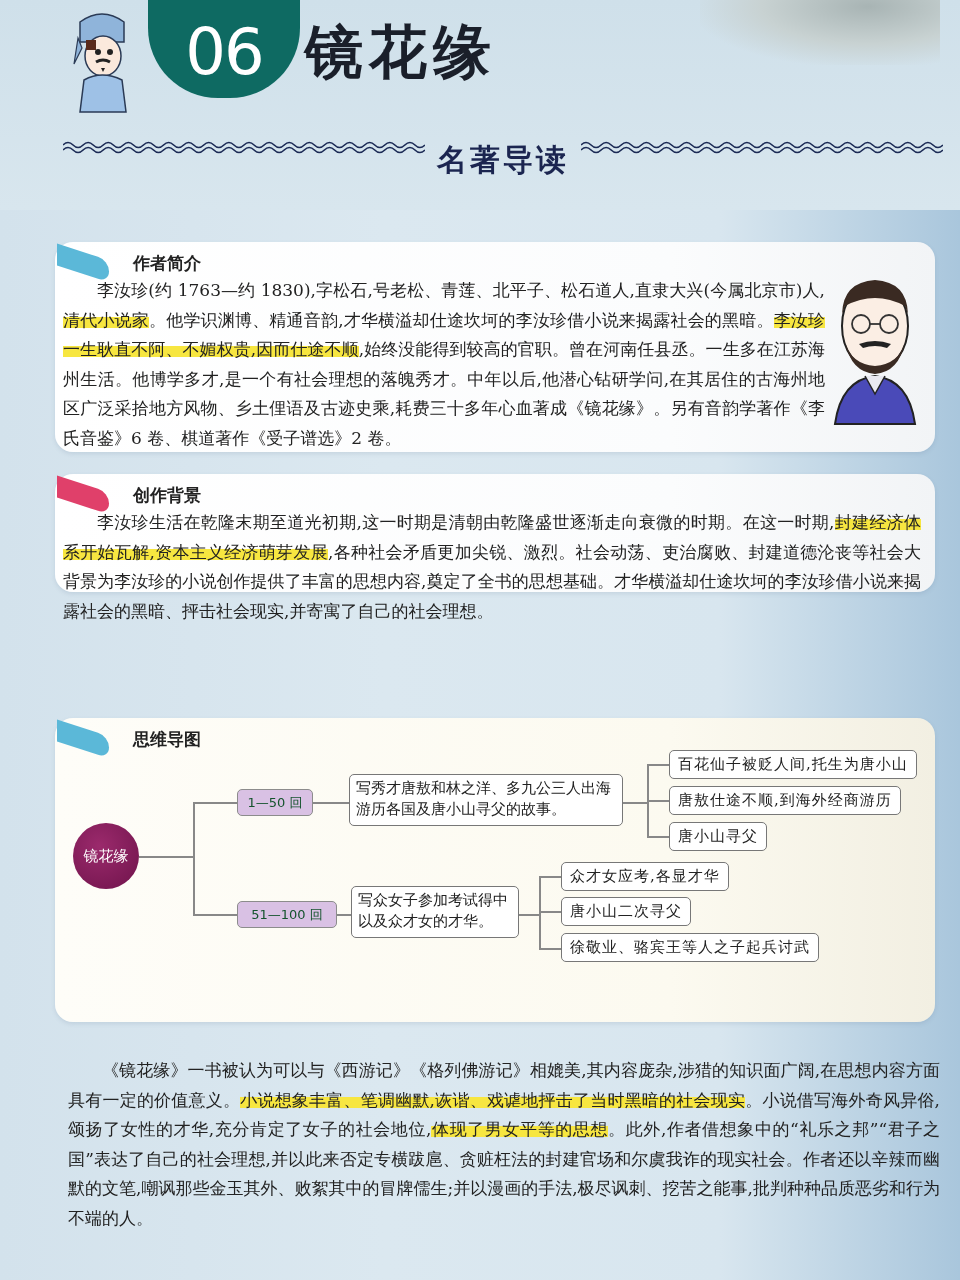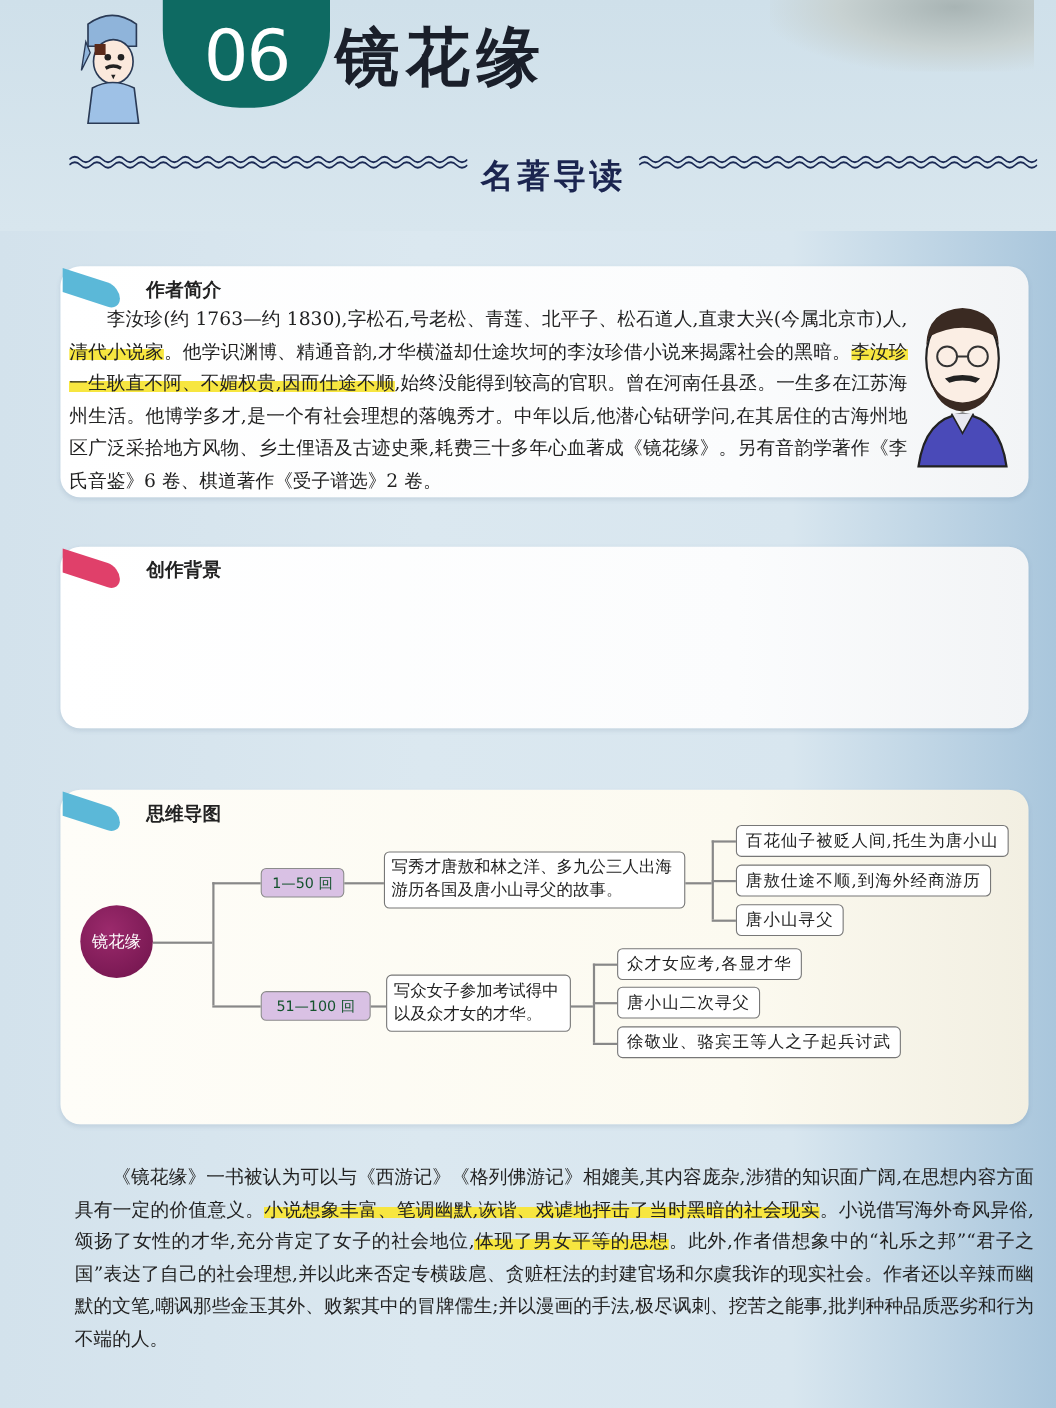--- a/index.html
+++ b/index.html
@@ -61,21 +61,21 @@
   }
   .card-body {
     position: absolute; left: 8px; top: 34px; right: 110px;
     font-size: 17px; line-height: 29.5px; text-indent: 2em; text-align: justify; color: #222;
   }
   .hl { background: linear-gradient(180deg, transparent 35%, #f7e640 35%, #f7e640 88%, transparent 88%); }
 
   .author-card { top: 218px; height: 210px; margin-top: 24px; }
   .portrait { position: absolute; right: 14px; top: 22px; width: 92px; height: 170px; }
 
-  .background-card { top: 497px; height: 165px; }
+  .background-card { top: 474px; height: 118px; }
   .background-card .card-body { right: 14px; }
 
   .mindmap-card { top: 718px; height: 304px; background: linear-gradient(90deg, #fefdf8 0%, #fcfaf0 70%, #f2efe2 100%); }
 
   
   .mm-root {
     position: absolute; left: 18px; top: 105px; width: 66px; height: 66px; border-radius: 50%;
     background: radial-gradient(circle at 40% 35%, #9b2a6c, #6f134b);
     color: #fff; font-family: "DejaVu Sans", sans-serif; font-size: 15px;
     display: flex; align-items: center; justify-content: center;
@@ -162,20 +162,23 @@
       <path d="M30 80 Q46 74 62 80 L58 84 Q46 80 34 84 Z" fill="#222"></path>
       <path d="M16 78 Q22 108 46 110 Q70 108 76 78 Q70 100 46 102 Q22 100 16 78" fill="#3a2a22"></path>
       <path d="M6 160 Q12 116 46 112 Q80 116 86 160 Z" fill="#4a4ab8" stroke="#222" stroke-width="2"></path>
       <path d="M36 112 L46 130 L56 112" fill="#e8e8f0" stroke="#222" stroke-width="1.5"></path>
     </svg>
   </div>
 
   <div class="card background-card">
     <div class="card-marker" style="background:#e0406a"></div>
     <div class="card-title">创作背景</div>
+    <p class="card-body">
+      <span>李汝珍生活在乾隆末期至道光初期,这一时期是清朝由乾隆盛世逐渐走向衰微的时期。在这一时期,</span><span class="hl">封建经济体系开始瓦解,资本主义经济萌芽发展</span><span>,各种社会矛盾更加尖锐、激烈。社会动荡、吏治腐败、封建道德沦丧等社会大背景为李汝珍的小说创作提供了丰富的思想内容,奠定了全书的思想基础。才华横溢却仕途坎坷的李汝珍借小说来揭露社会的黑暗、抨击社会现实,并寄寓了自己的社会理想。</span>
+    </p>
   </div>
 
   <div class="card mindmap-card">
     <div class="card-marker" style="background:#5bb8d8"></div>
     <div class="card-title">思维导图</div>
 
     <div class="mm-root">镜花缘</div>
 
     <div class="mm-line" style="left:84px;top:138px;width:54px;height:1.5px"></div>
     <div class="mm-line" style="left:138px;top:84px;width:1.5px;height:112px"></div>

